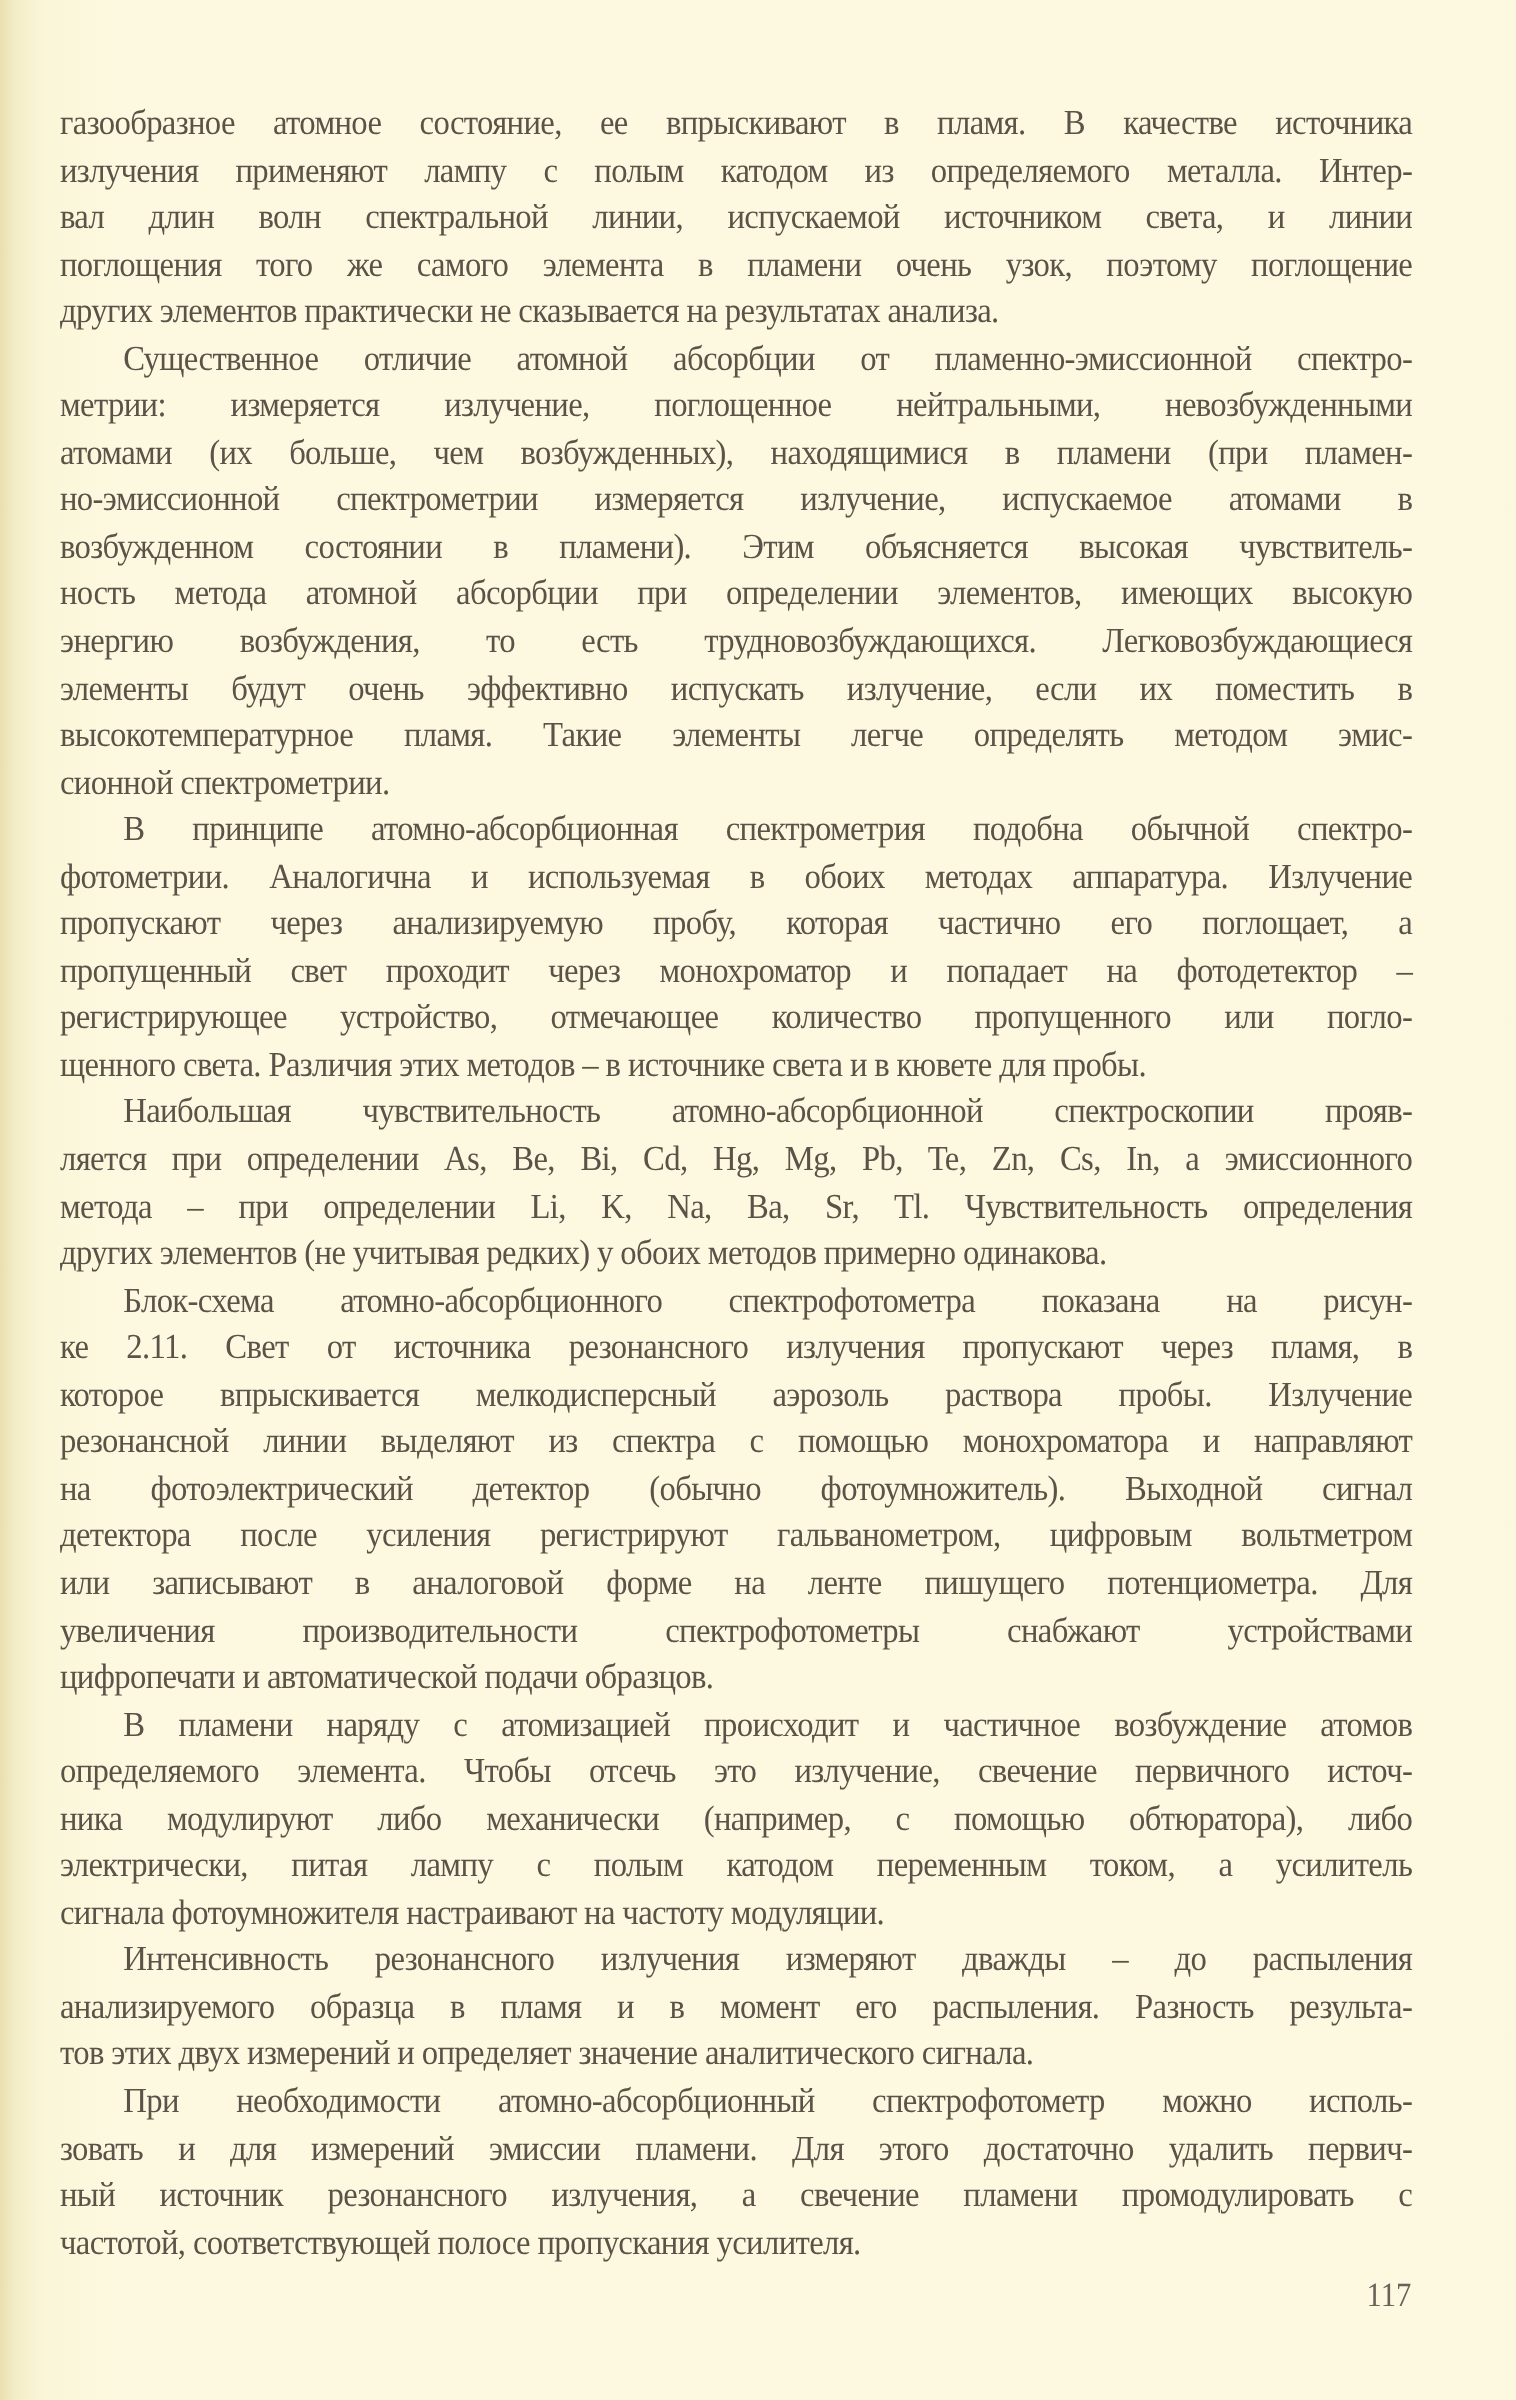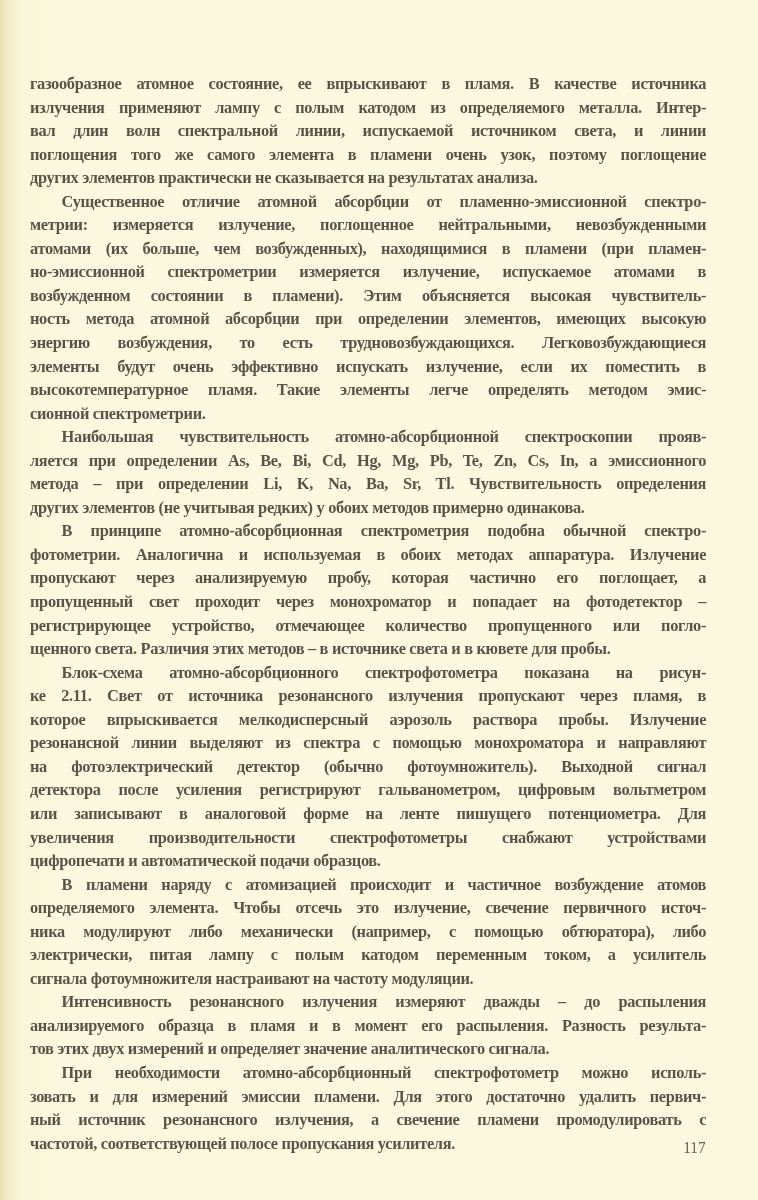--- a/index.html
+++ b/index.html
@@ -9,21 +9,21 @@
     position: relative;
     font-family: "Liberation Serif", "DejaVu Serif", serif;
     color: #5c5348;
   }
   .page {
     position: absolute; left: 0; top: 0; width: 758px; height: 1200px;
     background:
       linear-gradient(to right, #e9dfb0 0px, #f4edc8 8px, #faf6d8 22px, #fcf9e0 60px, #fcf9e0 700px, #fbf8df 758px);
   }
   .text {
-    position: absolute; left: 30px; top: 72px; width: 676px; font-weight: bold;
+    position: absolute; left: 30px; top: 50px; width: 676px;
   }
   .line {
     height: 23.55px; line-height: 23.55px;
     font-size: 17.6px;
     white-space: nowrap;
     text-align: justify; text-align-last: justify;
     letter-spacing: -0.35px;
     transform-origin: left center;
     transform: scaleX(0.93);
     width: 727px;
@@ -54,32 +54,32 @@
         <div class="line">атомами (их больше, чем возбужденных), находящимися в пламени (при пламен-</div>
         <div class="line">но-эмиссионной спектрометрии измеряется излучение, испускаемое атомами в</div>
         <div class="line">возбужденном состоянии в пламени). Этим объясняется высокая чувствитель-</div>
         <div class="line">ность метода атомной абсорбции при определении элементов, имеющих высокую</div>
         <div class="line">энергию возбуждения, то есть трудновозбуждающихся. Легковозбуждающиеся</div>
         <div class="line">элементы будут очень эффективно испускать излучение, если их поместить в</div>
         <div class="line">высокотемпературное пламя. Такие элементы легче определять методом эмис-</div>
         <div class="line last">сионной спектрометрии.</div>
       </div>
       <div>
-        <div class="line indent">Наибольшая чувствительность атомно-абсорбционной спектроскопии прояв-</div>
-        <div class="line">ляется при определении As, Be, Bi, Cd, Hg, Mg, Pb, Te, Zn, Cs, In, а эмиссионного</div>
-        <div class="line">метода – при определении Li, K, Na, Ba, Sr, Tl. Чувствительность определения</div>
-        <div class="line last">других элементов (не учитывая редких) у обоих методов примерно одинакова.</div>
-      </div>
-      <div>
         <div class="line indent">В принципе атомно-абсорбционная спектрометрия подобна обычной спектро-</div>
         <div class="line">фотометрии. Аналогична и используемая в обоих методах аппаратура. Излучение</div>
         <div class="line">пропускают через анализируемую пробу, которая частично его поглощает, а</div>
         <div class="line">пропущенный свет проходит через монохроматор и попадает на фотодетектор –</div>
         <div class="line">регистрирующее устройство, отмечающее количество пропущенного или погло-</div>
         <div class="line last">щенного света. Различия этих методов – в источнике света и в кювете для пробы.</div>
+      </div>
+      <div>
+        <div class="line indent">Наибольшая чувствительность атомно-абсорбционной спектроскопии прояв-</div>
+        <div class="line">ляется при определении As, Be, Bi, Cd, Hg, Mg, Pb, Te, Zn, Cs, In, а эмиссионного</div>
+        <div class="line">метода – при определении Li, K, Na, Ba, Sr, Tl. Чувствительность определения</div>
+        <div class="line last">других элементов (не учитывая редких) у обоих методов примерно одинакова.</div>
       </div>
       <div>
         <div class="line indent">Блок-схема атомно-абсорбционного спектрофотометра показана на рисун-</div>
         <div class="line">ке 2.11. Свет от источника резонансного излучения пропускают через пламя, в</div>
         <div class="line">которое впрыскивается мелкодисперсный аэрозоль раствора пробы. Излучение</div>
         <div class="line">резонансной линии выделяют из спектра с помощью монохроматора и направляют</div>
         <div class="line">на фотоэлектрический детектор (обычно фотоумножитель). Выходной сигнал</div>
         <div class="line">детектора после усиления регистрируют гальванометром, цифровым вольтметром</div>
         <div class="line">или записывают в аналоговой форме на ленте пишущего потенциометра. Для</div>
         <div class="line">увеличения производительности спектрофотометры снабжают устройствами</div>

